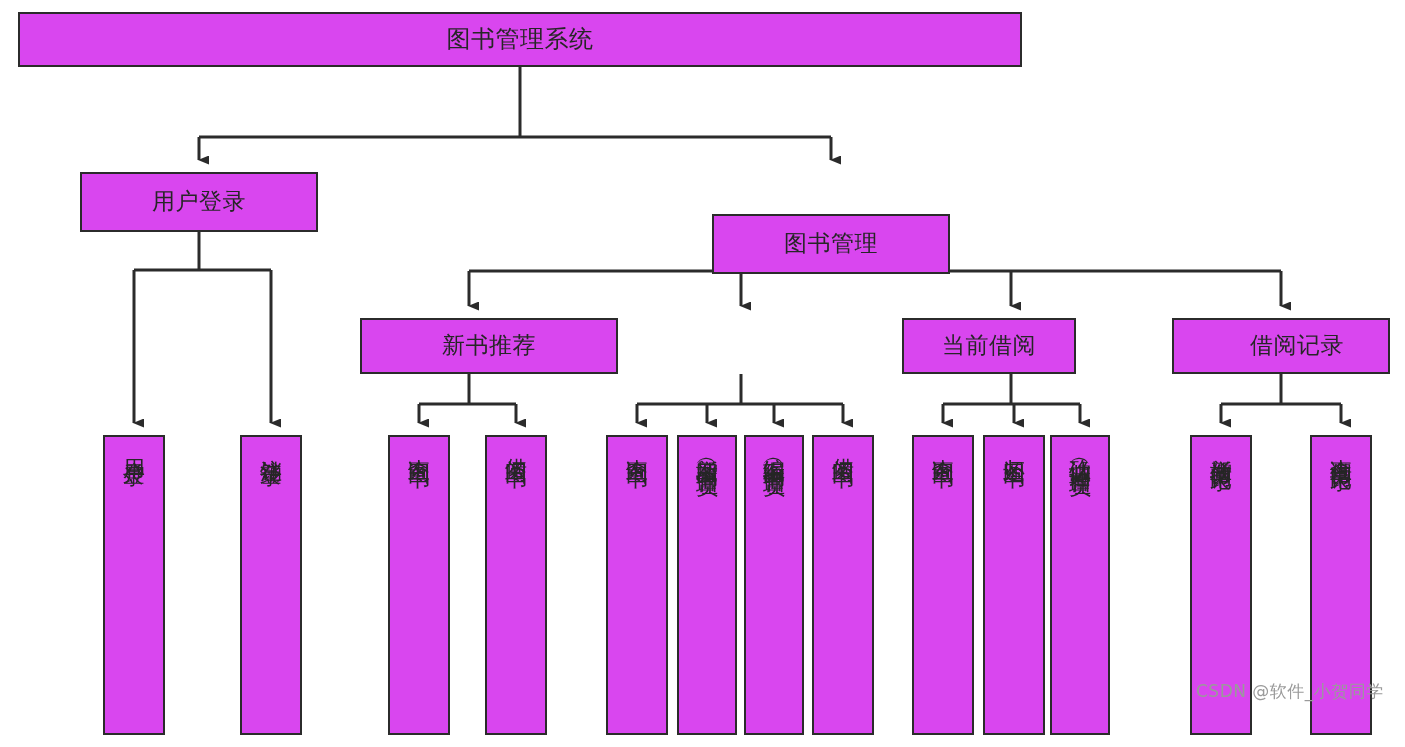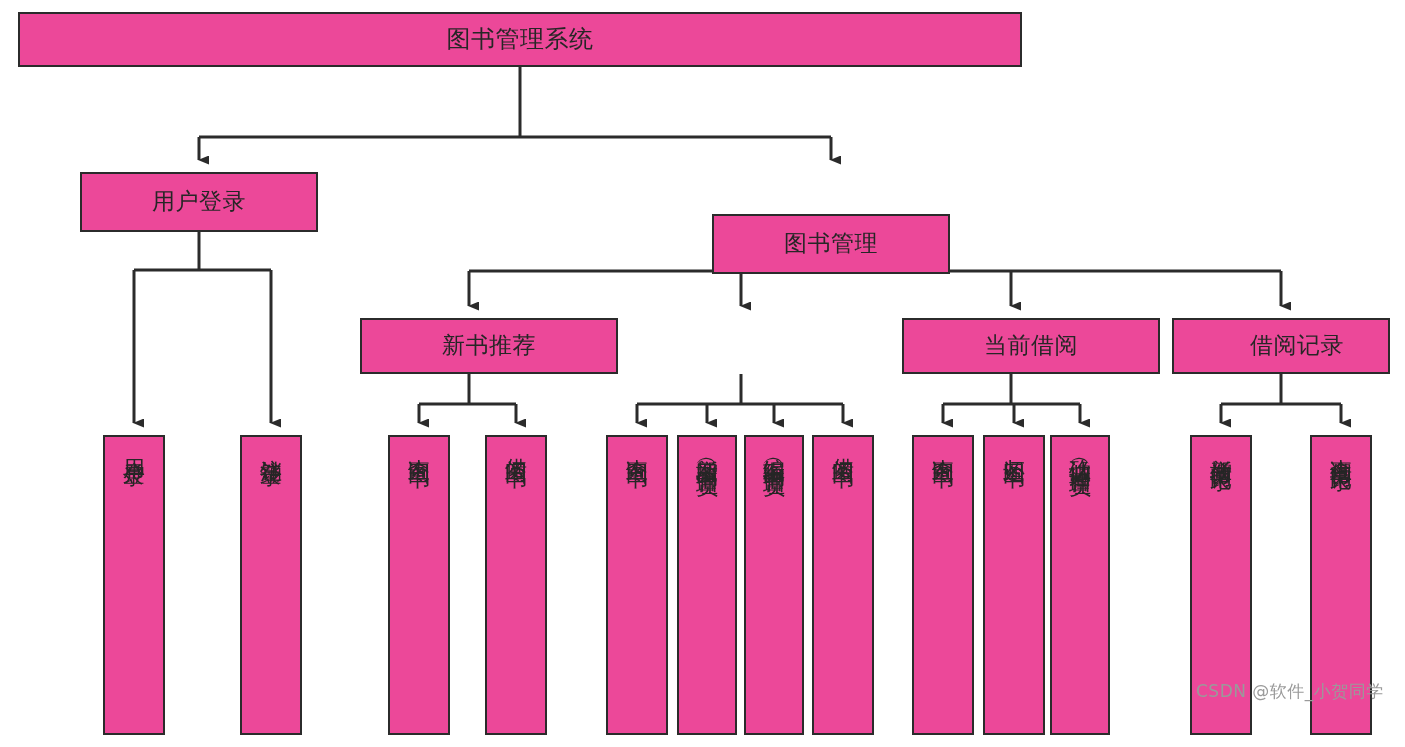--- a/index.html
+++ b/index.html
@@ -22,21 +22,21 @@
     position: absolute;
     left: 0;
     top: 0;
     width: 1405px;
     height: 747px;
     pointer-events: none;
   }
   .node {
     position: absolute;
     box-sizing: border-box;
-    background: #ec4899;
+    background: #d946ef;
     border: 2.5px solid #2b2b2b;
     display: flex;
     align-items: center;
     justify-content: center;
     text-align: left;
   }
   .node .label {
     display: block;
     line-height: 1.18;
     letter-spacing: 0.5px;
@@ -129,21 +129,21 @@
   <div class="node horizontal" id="l2-0" style="left: 80px; top: 172px; width: 238px; height: 60px;">
     <span class="label">用户登录</span>
   </div>
   <div class="node horizontal" id="l2-1" style="left: 712px; top: 172px; width: 238px; height: 60px; margin-top: 42px;">
     <span class="label">图书管理</span>
   </div>
 
   <div class="node horizontal" id="l3-0" style="left: 360px; top: 318px; width: 258px; height: 56px;">
     <span class="label">新书推荐</span>
   </div>
-  <div class="node horizontal" id="l3-2" style="left: 902px; top: 318px; width: 258px; height: 56px;">
+  <div class="node horizontal" id="l3-2" style="left: 902px; top: 318px; width: 174px; height: 56px;">
     <span class="label">当前借阅</span>
   </div>
   <div class="node horizontal" id="l3-3" style="left: 1172px; top: 318px; width: 218px; height: 56px; padding-left: 32px;">
     <span class="label">借阅记录</span>
   </div>
 
   <div class="node vertical" id="lf-0" style="left: 103px; top: 435px; width: 62px; height: 300px;">
     <span class="label">用户登录</span>
   </div>
   <div class="node vertical" id="lf-1" style="left: 240px; top: 435px; width: 62px; height: 300px;">

